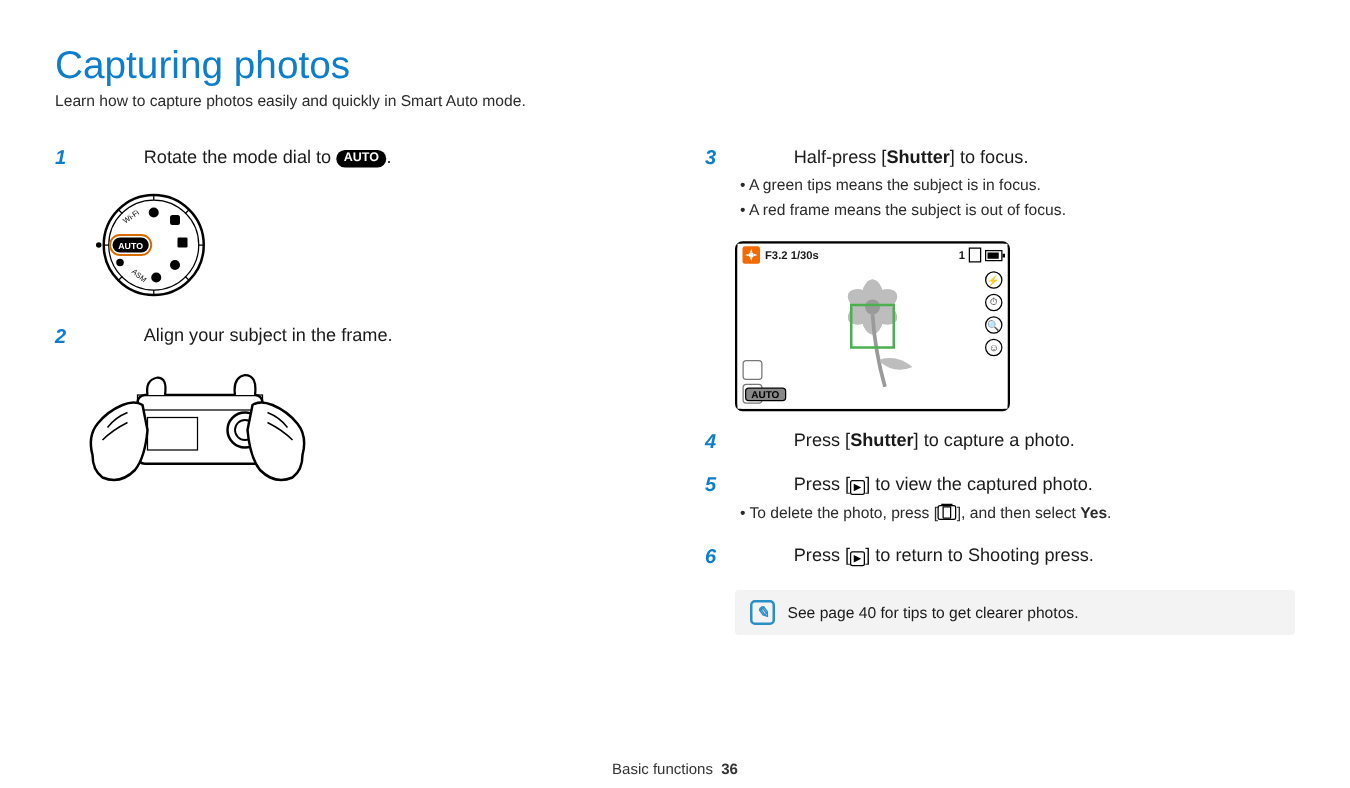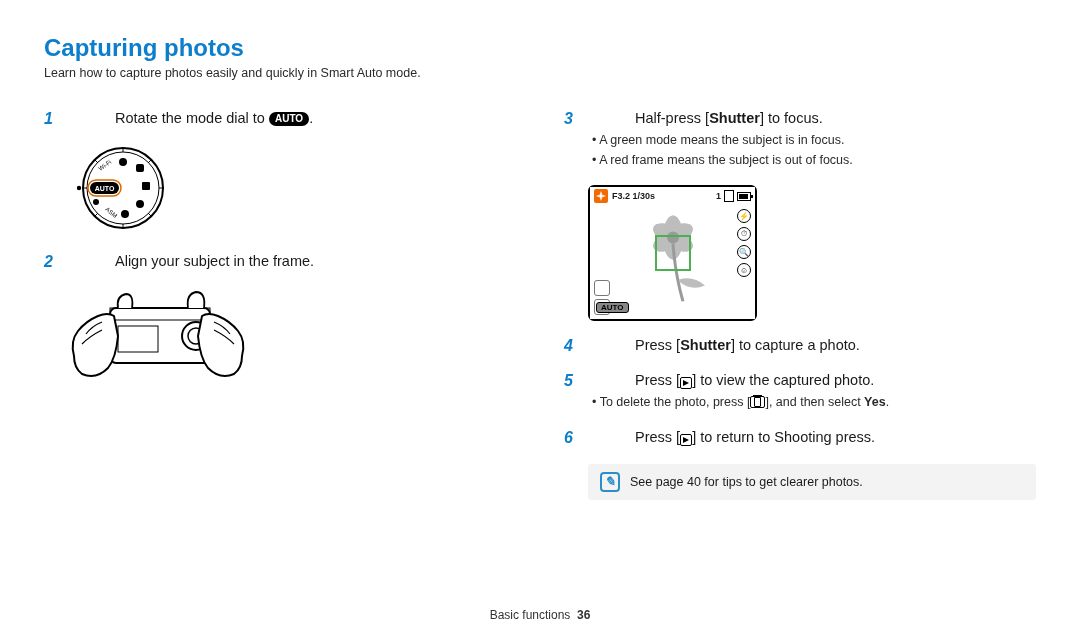--- a/index.html
+++ b/index.html
@@ -7,22 +7,22 @@
       font-family: 'Segoe UI', Arial, sans-serif;
       font-size: 14px;
       color: #1a1a1a;
       padding: 34px 44px 20px 44px;
       background: #fff;
       width: 1080px;
       height: 630px;
     }
     h1.title {
       color: #0d7ecc;
-      font-size: 24px;
-      font-weight: 700;
+      font-size: 31px;
+      font-weight: 400;
       margin-bottom: 4px;
     }
     .subtitle {
       font-size: 12.5px;
       color: #2a2a2a;
       margin-bottom: 28px;
     }
     .columns {
       display: flex;
       gap: 48px;
@@ -120,21 +120,21 @@
     .trash::before {
       content: ""; position: absolute; top: 0; left: 1px; right: 1px; bottom: 0;
       border: 1px solid #000; border-radius: 0 0 1px 1px;
     }
     .trash::after {
       content: ""; position: absolute; top: -2px; left: 0; right: 0; height: 1px;
       background: #000;
     }
     
     .mode-dial { width: 100px; height: 92px; }
-    .lcd { width: 169px; border: 2px solid #000; border-radius: 6px; }
+    .lcd { width: 220px; border: 2px solid #000; border-radius: 6px; }
     .lcd-inner { position: relative; height: 132px; background: #fff; }
     .lcd-top { display: flex; align-items: center; height: 18px; padding: 0 4px; font-size: 9px; font-weight: 700; gap: 4px;}
     .lcd-top .right { margin-left: auto; display: flex; gap: 3px; align-items: center;}
     .macroicon { width:14px; height:14px; background:#f56a00; border-radius:2px; display:flex;align-items:center;justify-content:center;color:#fff;}
     .battery{ width:14px; height:9px; border:1.5px solid #000; position:relative;}
     .battery::after{content:"";position:absolute;right:-3px;top:2px;width:2px;height:3px;background:#000;}
     .battery-fill{position:absolute;left:1px;top:1px;bottom:1px;width:9px;background:#000;}
     .card-icon{width:10px;height:12px;border:1.5px solid #000;}
     .lcd-left-icons{position:absolute;left:4px;bottom:4px;display:flex;flex-direction:column;gap:3px;}
     .lcd-left-icons .ic{width:16px;height:16px;border:1.2px solid #777;border-radius:3px;}
@@ -229,21 +229,21 @@
   </div>
 
   <div class="col">
     <div class="step">
       <div class="step-num">3</div>
       <div class="step-body">
         <div class="instruction">
           <span>Half-press [</span><strong>Shutter</strong><span>] to focus.</span>
         </div>
         <ul class="bullets">
-          <li>A green mode means the subject is in focus.</li>
+          <li>A green tips means the subject is in focus.</li>
           <li>A red frame means the subject is out of focus.</li>
         </ul>
       </div>
     </div>
 
     <div class="figure">
       <div class="lcd">
         <div class="lcd-inner">
           <div class="lcd-top">
             <span class="macroicon">

